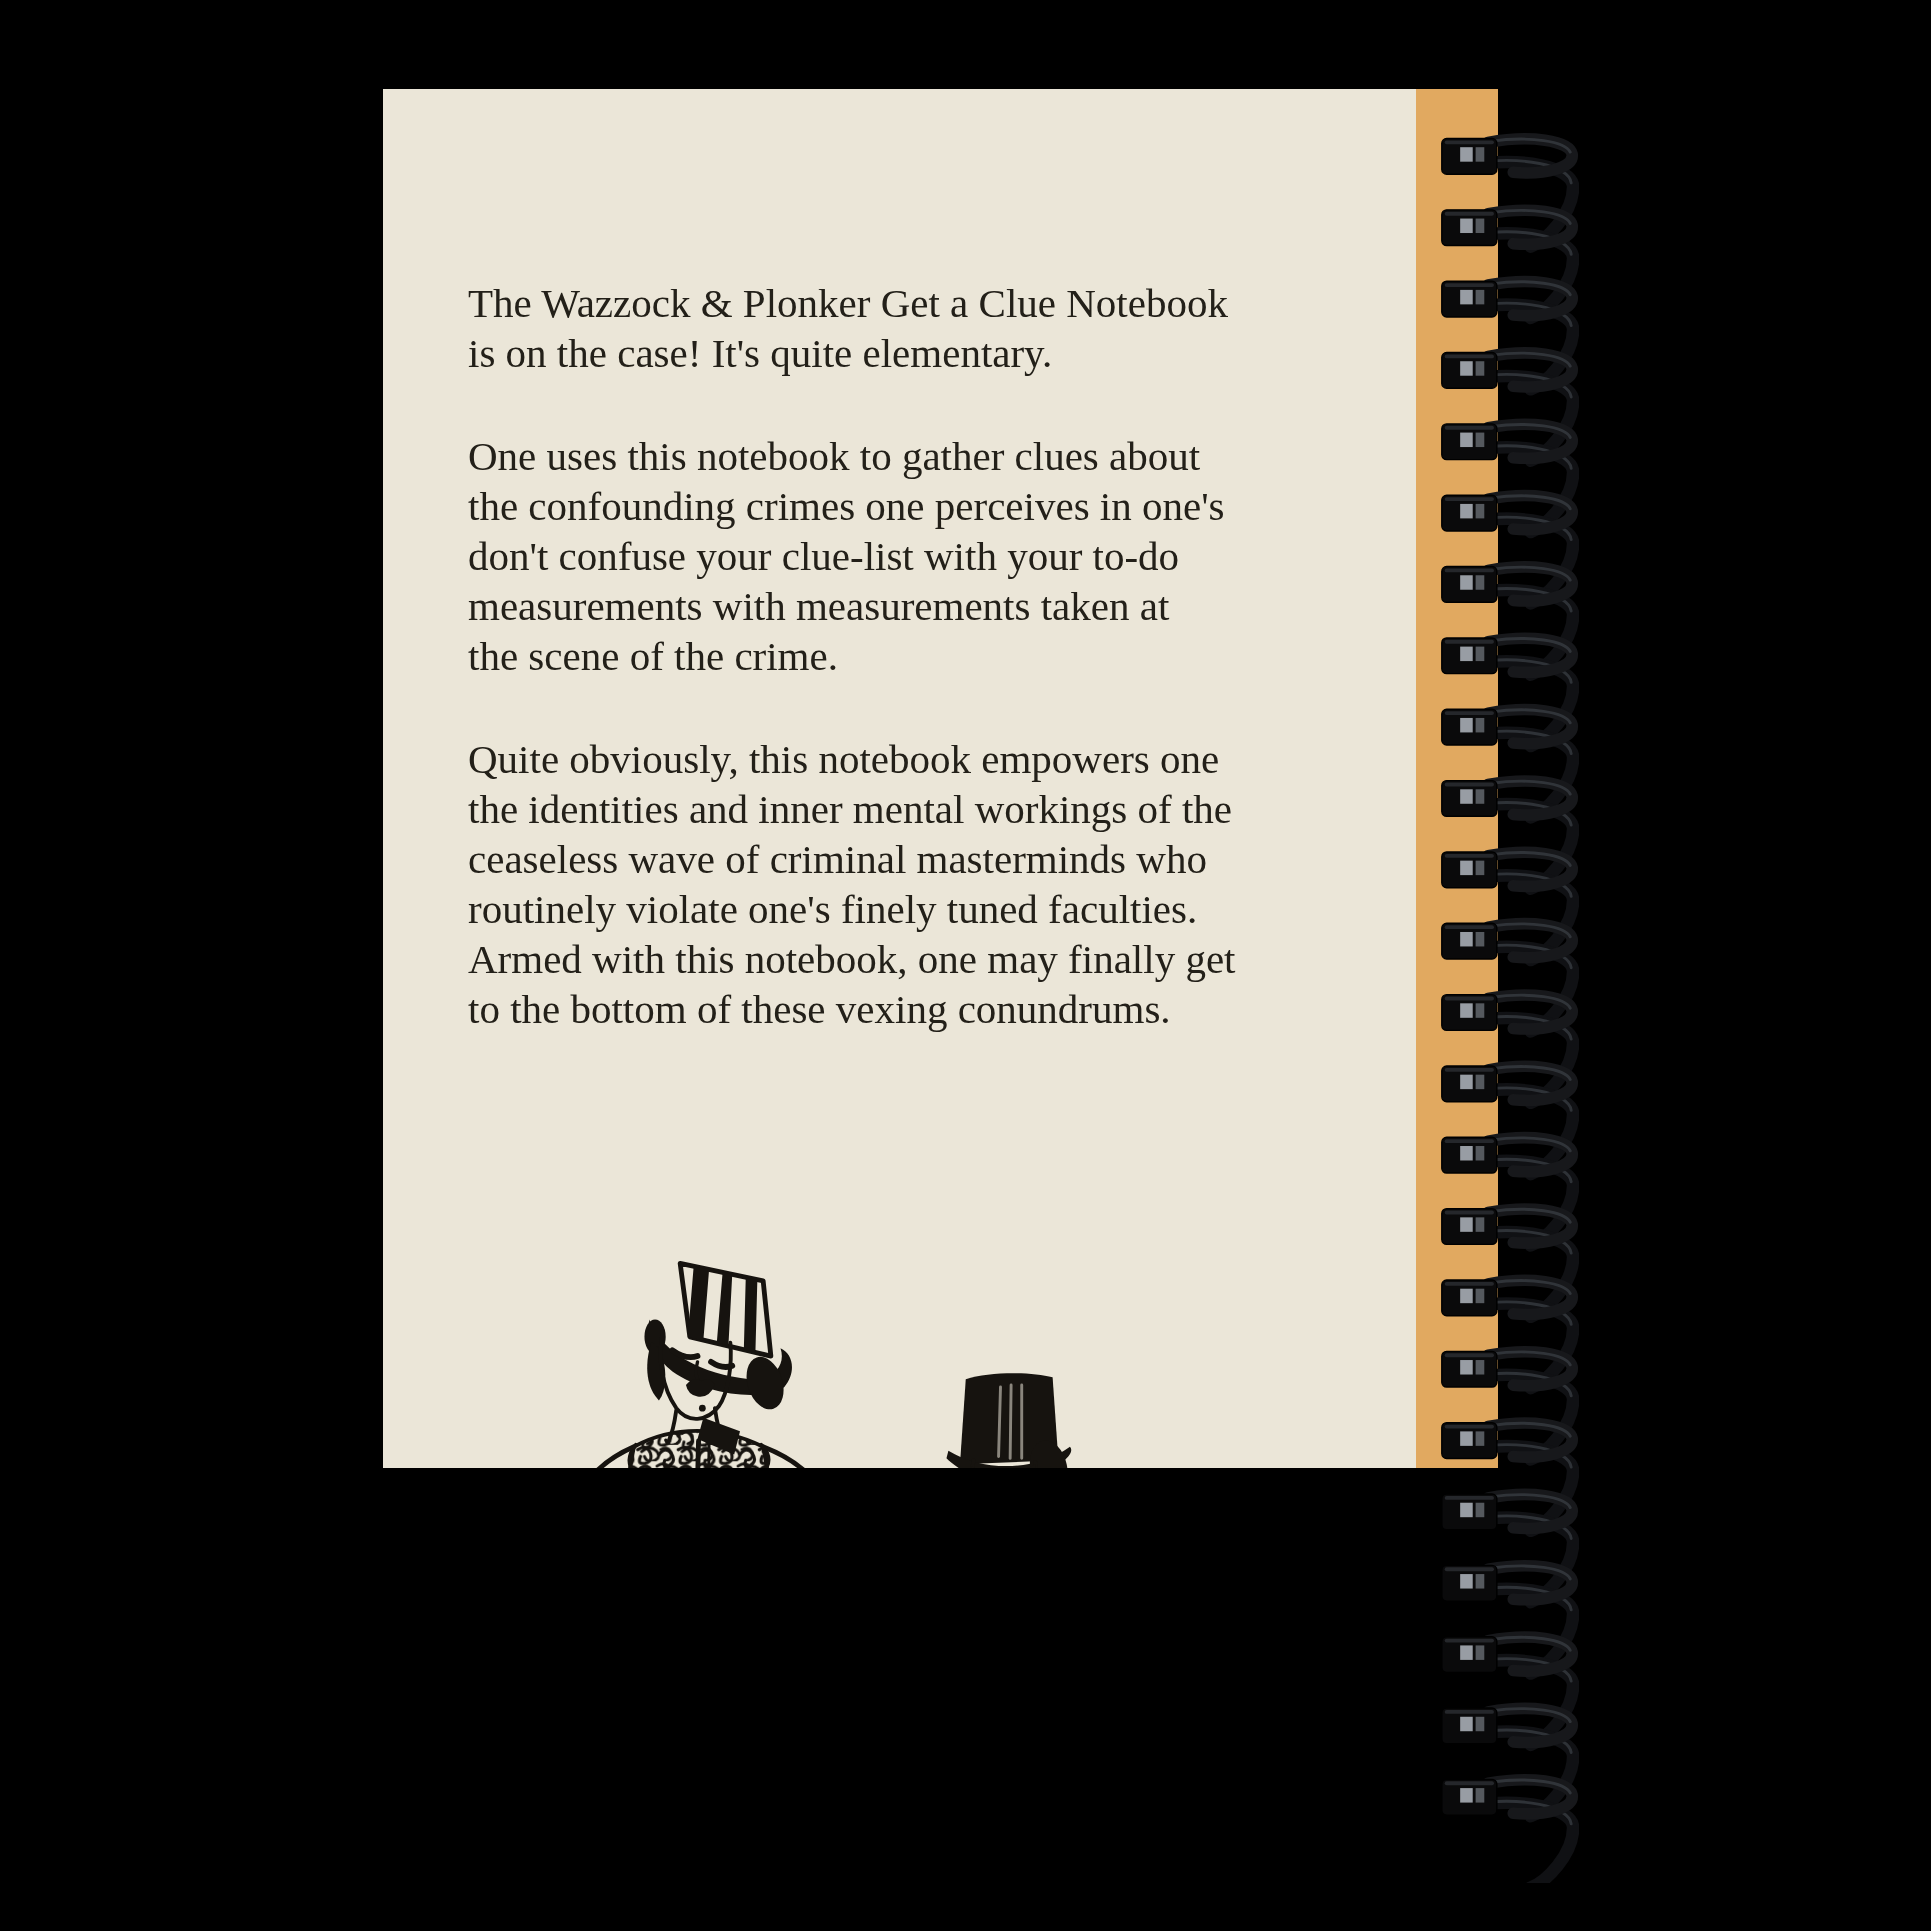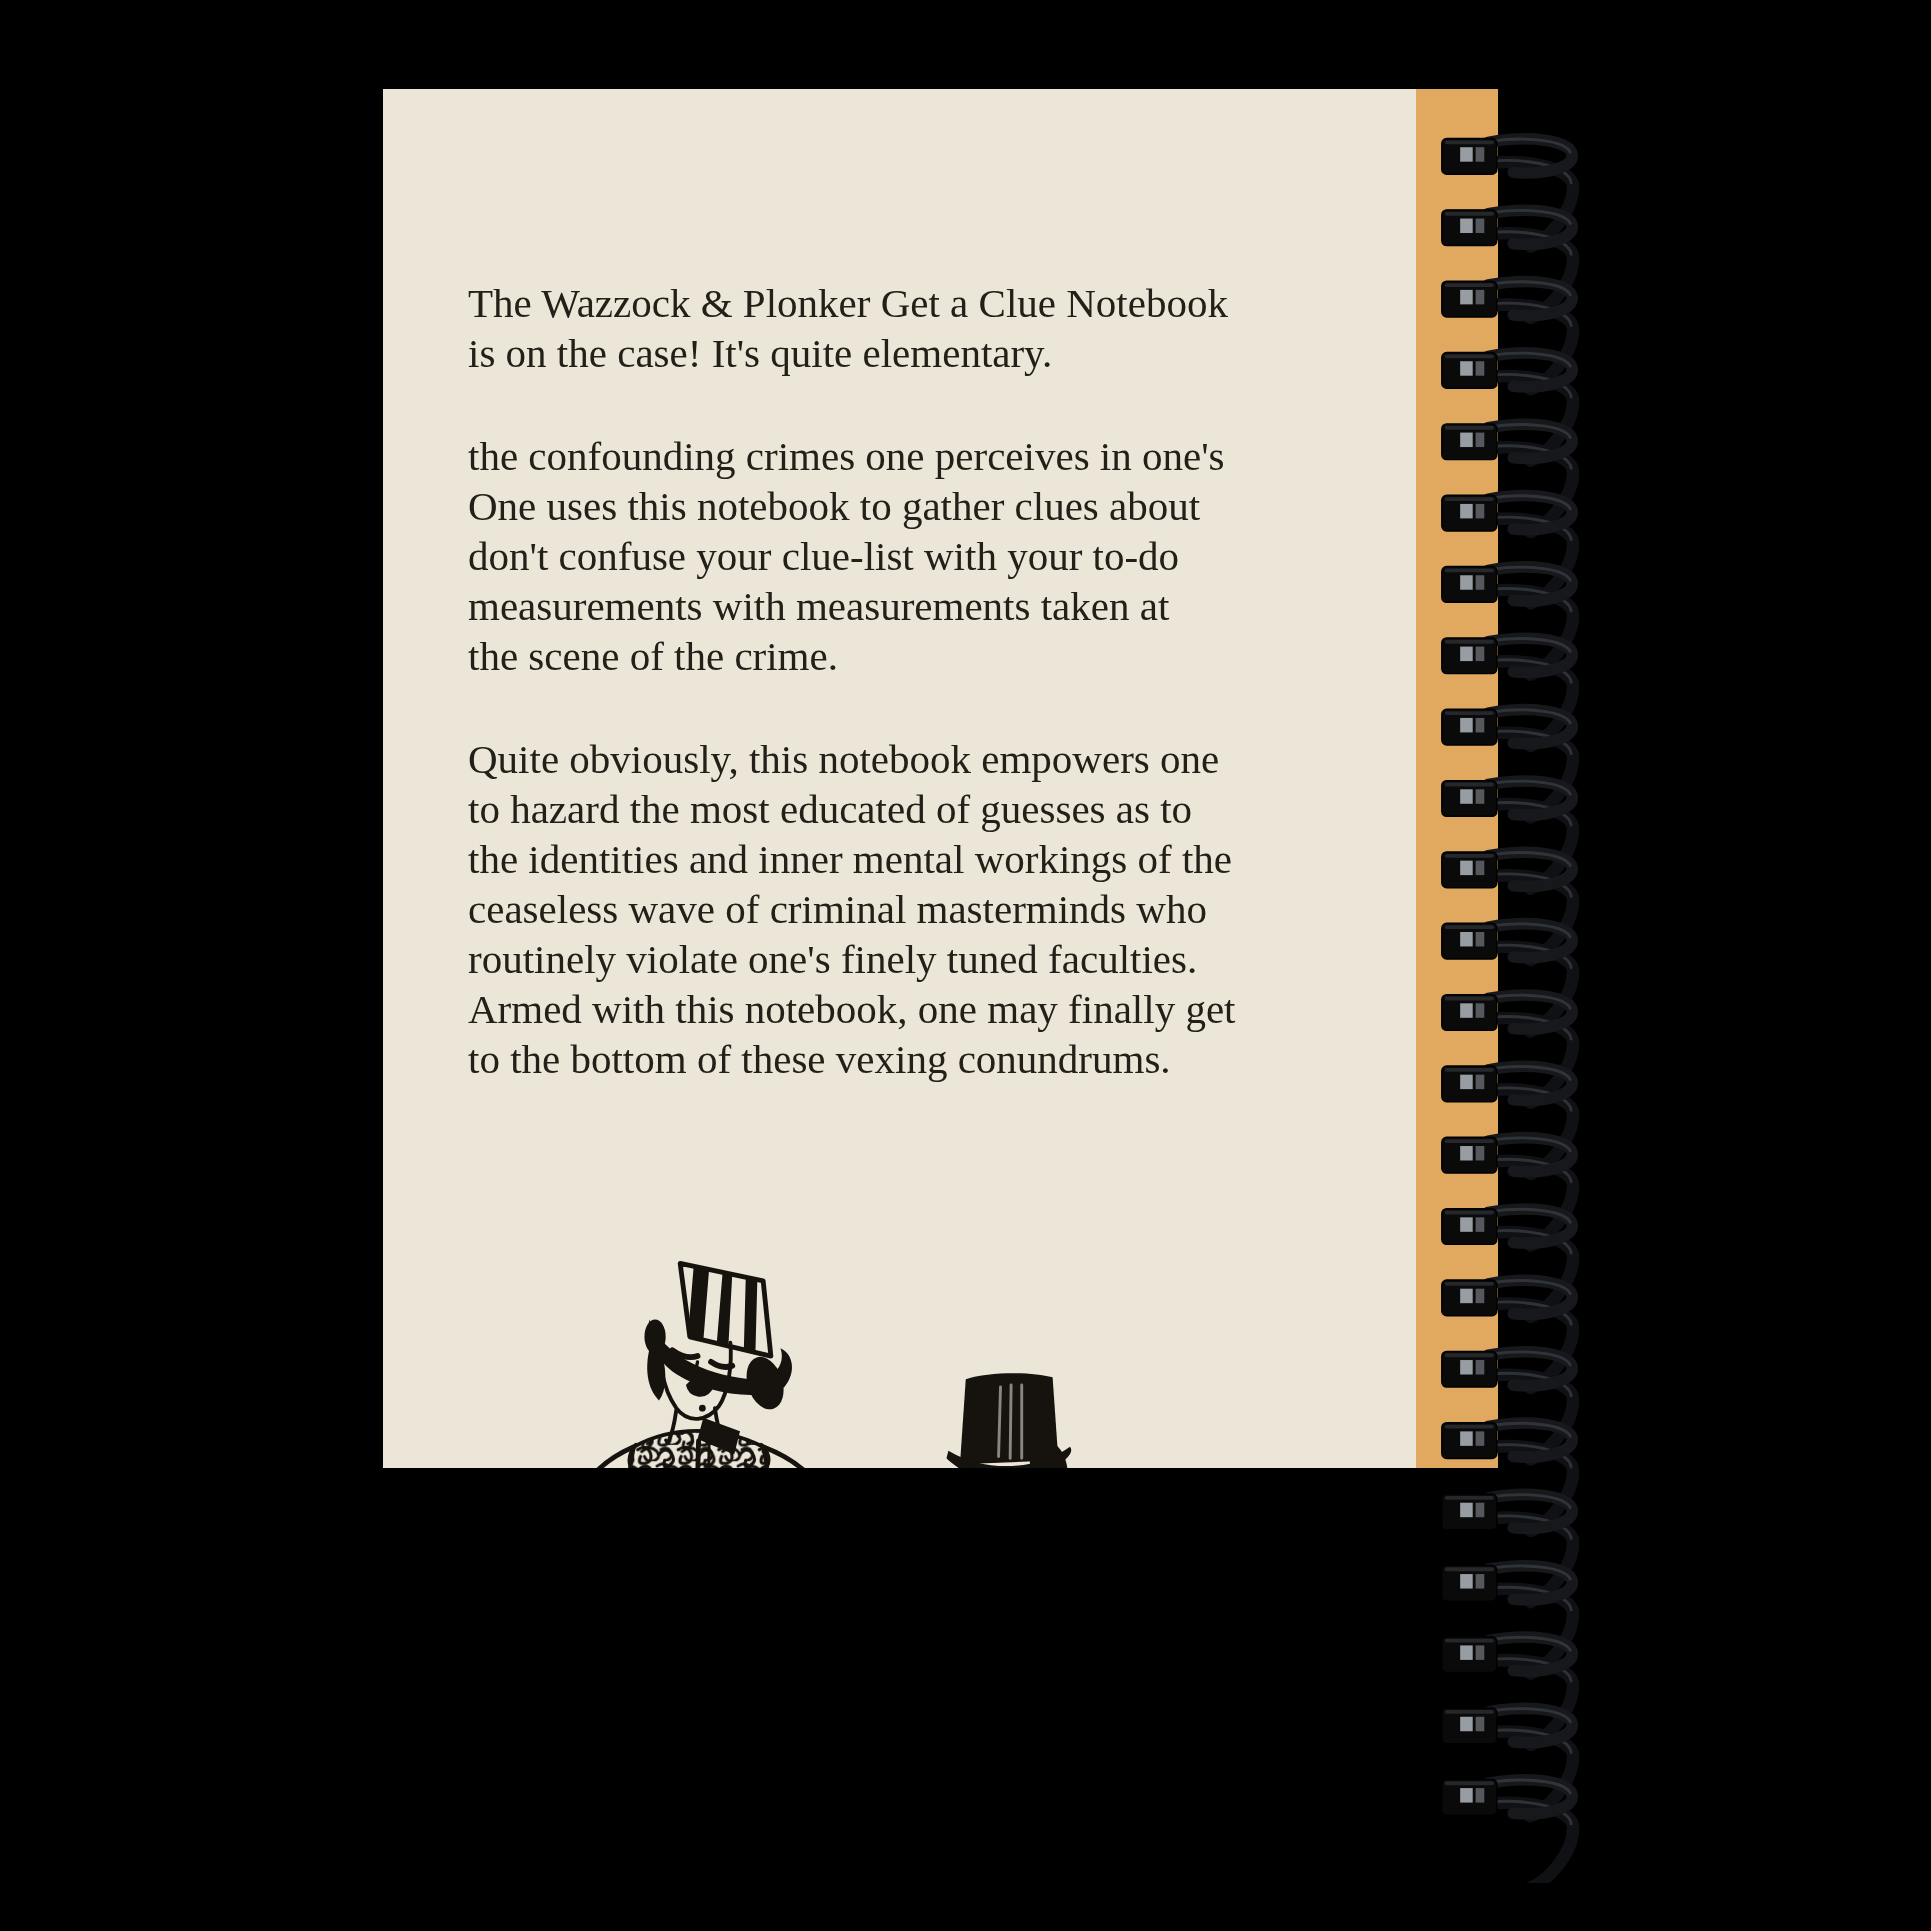--- a/index.html
+++ b/index.html
@@ -36,29 +36,28 @@
 
   <div class="page">
     <div class="spine"></div>
 
     <div class="body-text">
         <div class="para">
           <div class="line">The Wazzock &amp; Plonker Get a Clue Notebook</div>
           <div class="line">is on the case! It's quite elementary.</div>
         </div>
         <div class="para">
+          <div class="line">One uses this notebook to gather clues about</div>
           <div class="line">the confounding crimes one perceives in one's</div>
-          <div class="line">One uses this notebook to gather clues about</div>
           <div class="line">don't confuse your clue-list with your to-do</div>
           <div class="line">measurements with measurements taken at</div>
           <div class="line">the scene of the crime.</div>
         </div>
         <div class="para">
           <div class="line">Quite obviously, this notebook empowers one</div>
-          <div class="line">to hazard the most educated of guesses as to</div>
           <div class="line">the identities and inner mental workings of the</div>
           <div class="line">ceaseless wave of criminal masterminds who</div>
           <div class="line">routinely violate one's finely tuned faculties.</div>
           <div class="line">Armed with this notebook, one may finally get</div>
           <div class="line">to the bottom of these vexing conundrums.</div>
         </div>
       </div>
 
     <svg id="figures" viewBox="0 0 740 623" xmlns="http://www.w3.org/2000/svg">
       <defs>

